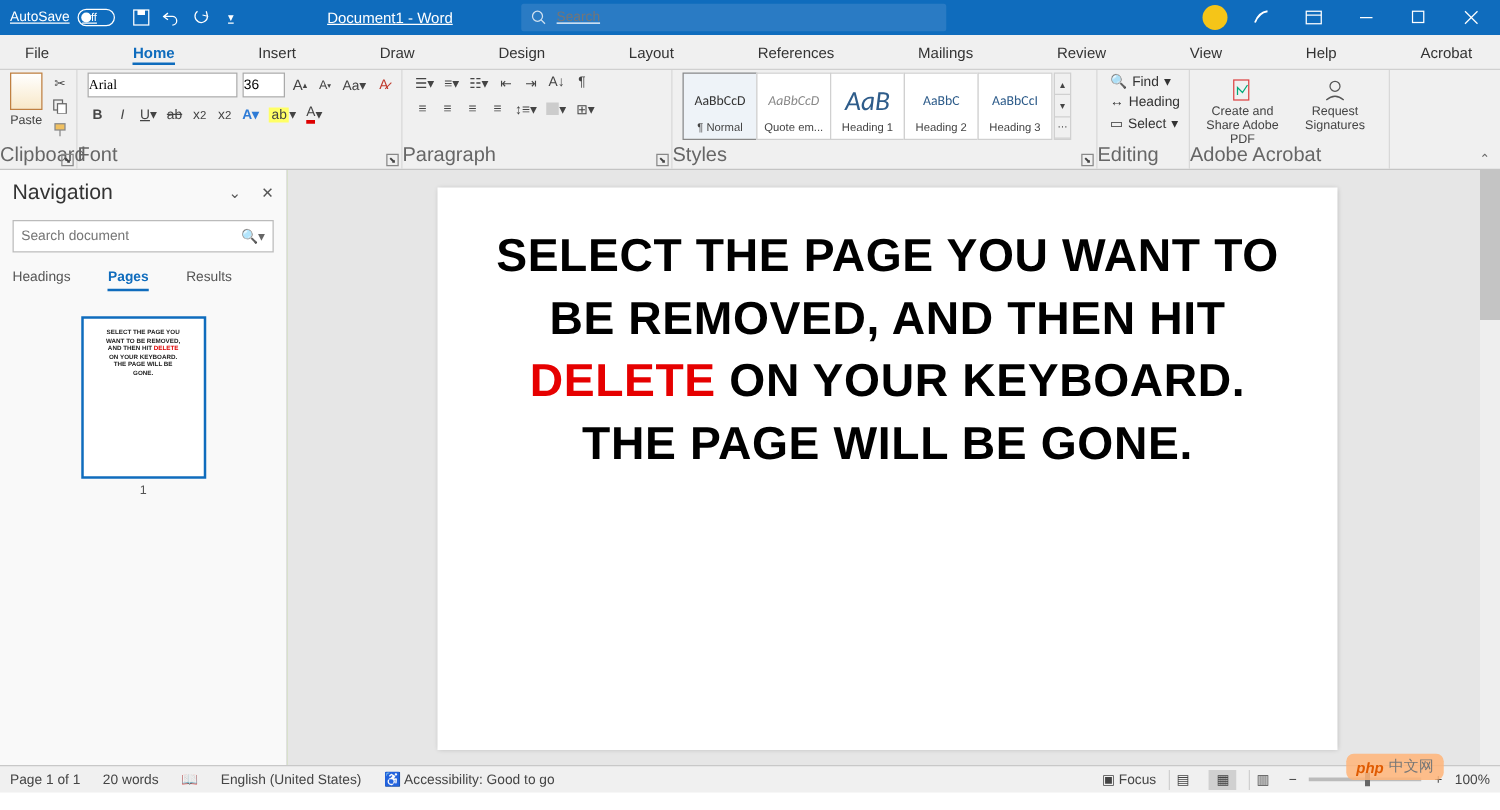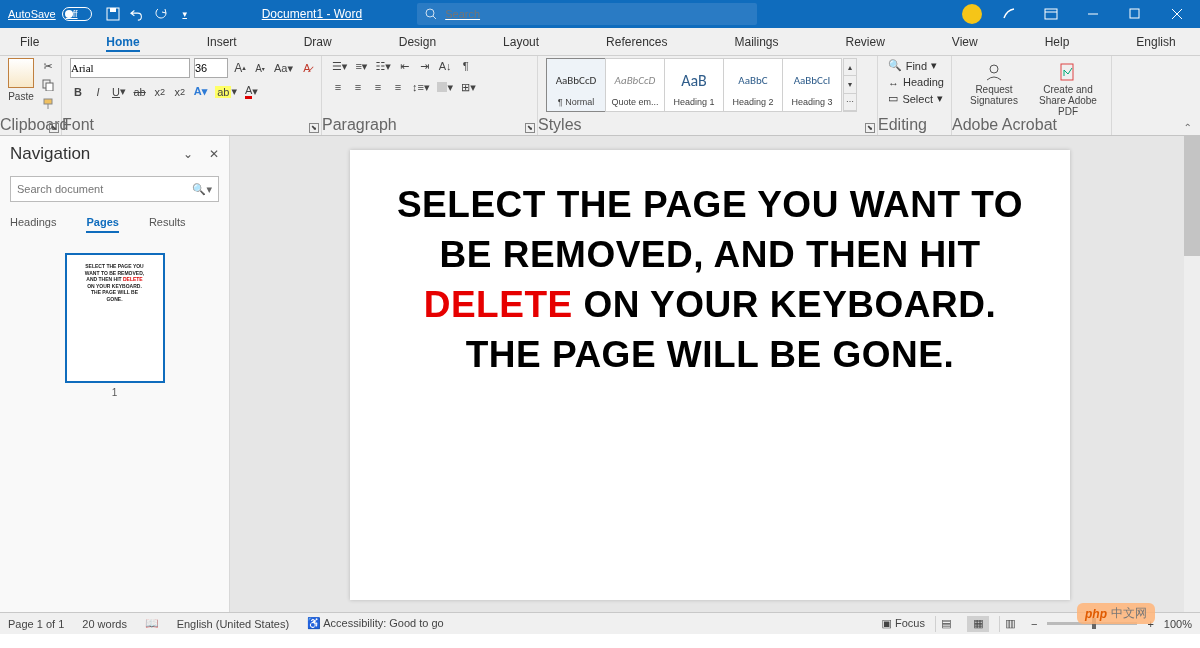--- a/index.html
+++ b/index.html
@@ -150,21 +150,21 @@
   <div class="tab active">Home</div>
   <div class="tab">Insert</div>
   <div class="tab">Draw</div>
   <div class="tab">Design</div>
   <div class="tab">Layout</div>
   <div class="tab">References</div>
   <div class="tab">Mailings</div>
   <div class="tab">Review</div>
   <div class="tab">View</div>
   <div class="tab">Help</div>
-  <div class="tab">English</div>
+  <div class="tab">Acrobat</div>
   <div class="share-btn">
     <svg width="12" height="12" viewBox="0 0 12 12">
         <path d="M6 1 L10 5 L7 5 L7 9 L5 9 L5 5 L2 5 Z" fill="#0f6cbd"></path>
       </svg>
     <span>Share</span>
       <span style="font-size:8px;">▾</span>
   </div>
 </div>
 
 <div class="ribbon">
@@ -257,21 +257,21 @@
       <div class="styles-gal">
         <div class="style-item sel">
             <div class="style-prev">AaBbCcD</div>
             <div class="style-name">¶ Normal</div>
           </div>
         <div class="style-item">
             <div class="style-prev" style="font-style:italic;color:#888;">AaBbCcD</div>
             <div class="style-name">Quote em...</div>
           </div>
         <div class="style-item">
-            <div class="style-prev" style="font-size:16px;color:#2e5c8a;">AaB</div>
+            <div class="style-prev" style="font-size:22px;color:#2e5c8a;font-style:italic;">AaB</div>
             <div class="style-name">Heading 1</div>
           </div>
         <div class="style-item">
             <div class="style-prev" style="color:#2e5c8a;">AaBbC</div>
             <div class="style-name">Heading 2</div>
           </div>
         <div class="style-item">
             <div class="style-prev" style="color:#2e5c8a;">AaBbCcI</div>
             <div class="style-name">Heading 3</div>
           </div>
@@ -290,33 +290,33 @@
     <div class="group-body editing-col col" style="gap:2px;">
       <button>🔍<span>Find</span>▾</button>
       <button>↔<span>Heading</span></button>
       <button>▭<span>Select</span>▾</button>
     </div>
     <div class="group-label">Editing</div>
   </div>
 
   <div class="group" style="width:160px;">
     <div class="group-body">
+      <div class="big-btn">
+        <svg width="20" height="20" viewBox="0 0 20 20">
+            <rect x="3" y="2" width="12" height="16" fill="none" stroke="#d44"></rect>
+            <path d="M6 14 L6 8 L10 12 L14 6" fill="none" stroke="#0a7"></path>
+          </svg>
+        <span style="line-height:1.1;">Create and Share Adobe PDF</span>
+      </div>
       <div class="big-btn">
         <svg width="20" height="20" viewBox="0 0 20 20">
             <circle cx="10" cy="7" r="4" fill="none" stroke="#555"></circle>
             <path d="M3 18 Q10 12 17 18" fill="none" stroke="#555"></path>
           </svg>
         <span style="line-height:1.1;">Request Signatures</span>
-      </div>
-      <div class="big-btn">
-        <svg width="20" height="20" viewBox="0 0 20 20">
-            <rect x="3" y="2" width="12" height="16" fill="none" stroke="#d44"></rect>
-            <path d="M6 14 L6 8 L10 12 L14 6" fill="none" stroke="#0a7"></path>
-          </svg>
-        <span style="line-height:1.1;">Create and Share Adobe PDF</span>
       </div>
     </div>
     <div class="group-label">Adobe Acrobat</div>
   </div>
   <span class="ribbon-collapse">⌃</span>
 </div>
 
 <div class="app-body">
   <div class="navpane">
     <div class="nav-head">

